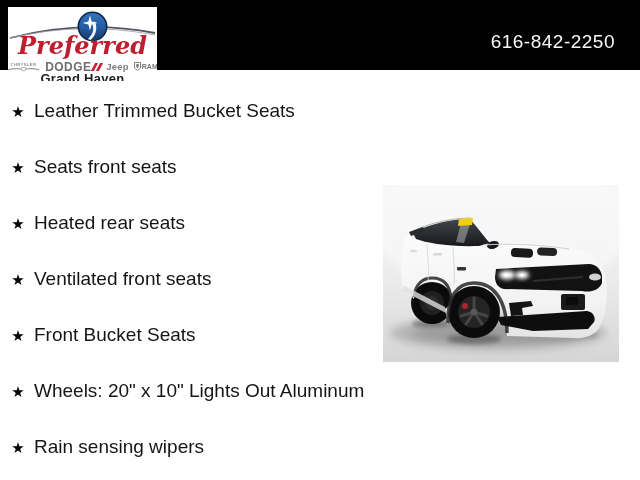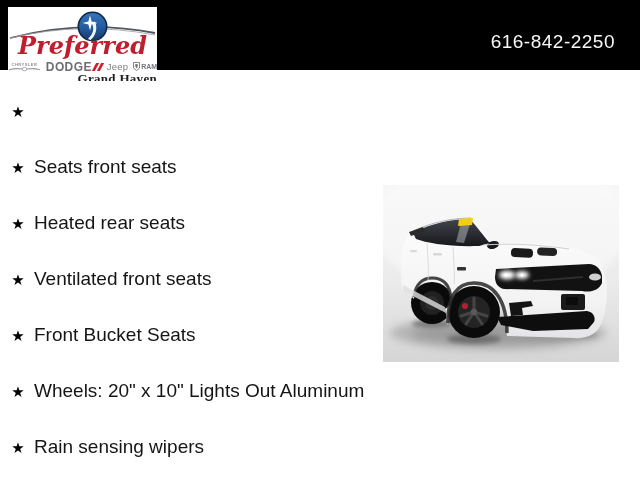--- a/index.html
+++ b/index.html
@@ -25,25 +25,25 @@
     text-shadow:0 0 1px #ffffff;white-space:nowrap;
   }
   .brands{
     position:absolute;left:0;top:53px;width:149px;height:13px;z-index:3;
     display:flex;justify-content:center;align-items:center;gap:5px;
   }
   .brand-chrysler{width:33px;height:12px;flex:none;}
   .brand-dodge{display:flex;align-items:center;gap:1px;
     font-size:12px;font-weight:bold;color:#6e6e72;letter-spacing:.4px;}
   .slash{width:3px;height:8px;background:#cf1f2f;transform:skewX(-28deg);margin-left:1px;flex:none;}
-  .brand-jeep{font-size:9.5px;font-weight:normal;color:#7d7d81;letter-spacing:.2px;}
+  .brand-jeep{font-size:9.5px;font-weight:bold;color:#7d7d81;letter-spacing:.2px;}
   .brand-ram{display:flex;align-items:center;gap:1px;font-size:7px;font-weight:bold;color:#76767a;}
   .city{
-    position:absolute;left:0;top:64px;width:149px;text-align:right;z-index:3;
-    font-size:13px;font-weight:bold;color:#1d1d1d;letter-spacing:.3px;font-family:Liberation Serif, serif;
+    position:absolute;left:0;top:64px;width:149px;text-align:center;z-index:3;
+    font-size:13px;font-weight:bold;color:#1d1d1d;letter-spacing:.3px;
   }
   .phone{
     position:absolute;right:25px;top:31px;
     color:#f7f7f7;font-size:19px;letter-spacing:.5px;
   }
   
   .features{
     position:absolute;left:6px;top:83px;width:380px;
     list-style:none;margin:0;padding:0;
   }
@@ -115,20 +115,21 @@
 
     <div class="city">Grand Haven</div>
   </div>
 
   <div class="phone">616-842-2250</div>
 </div>
 
 <ul class="features">
   <li>
     <span class="star">★</span>
+    <span>Leather Trimmed Bucket Seats</span>
   </li>
   <li>
     <span class="star">★</span>
     <span>Seats front seats</span>
   </li>
   <li>
     <span class="star">★</span>
     <span>Heated rear seats</span>
   </li>
   <li>

